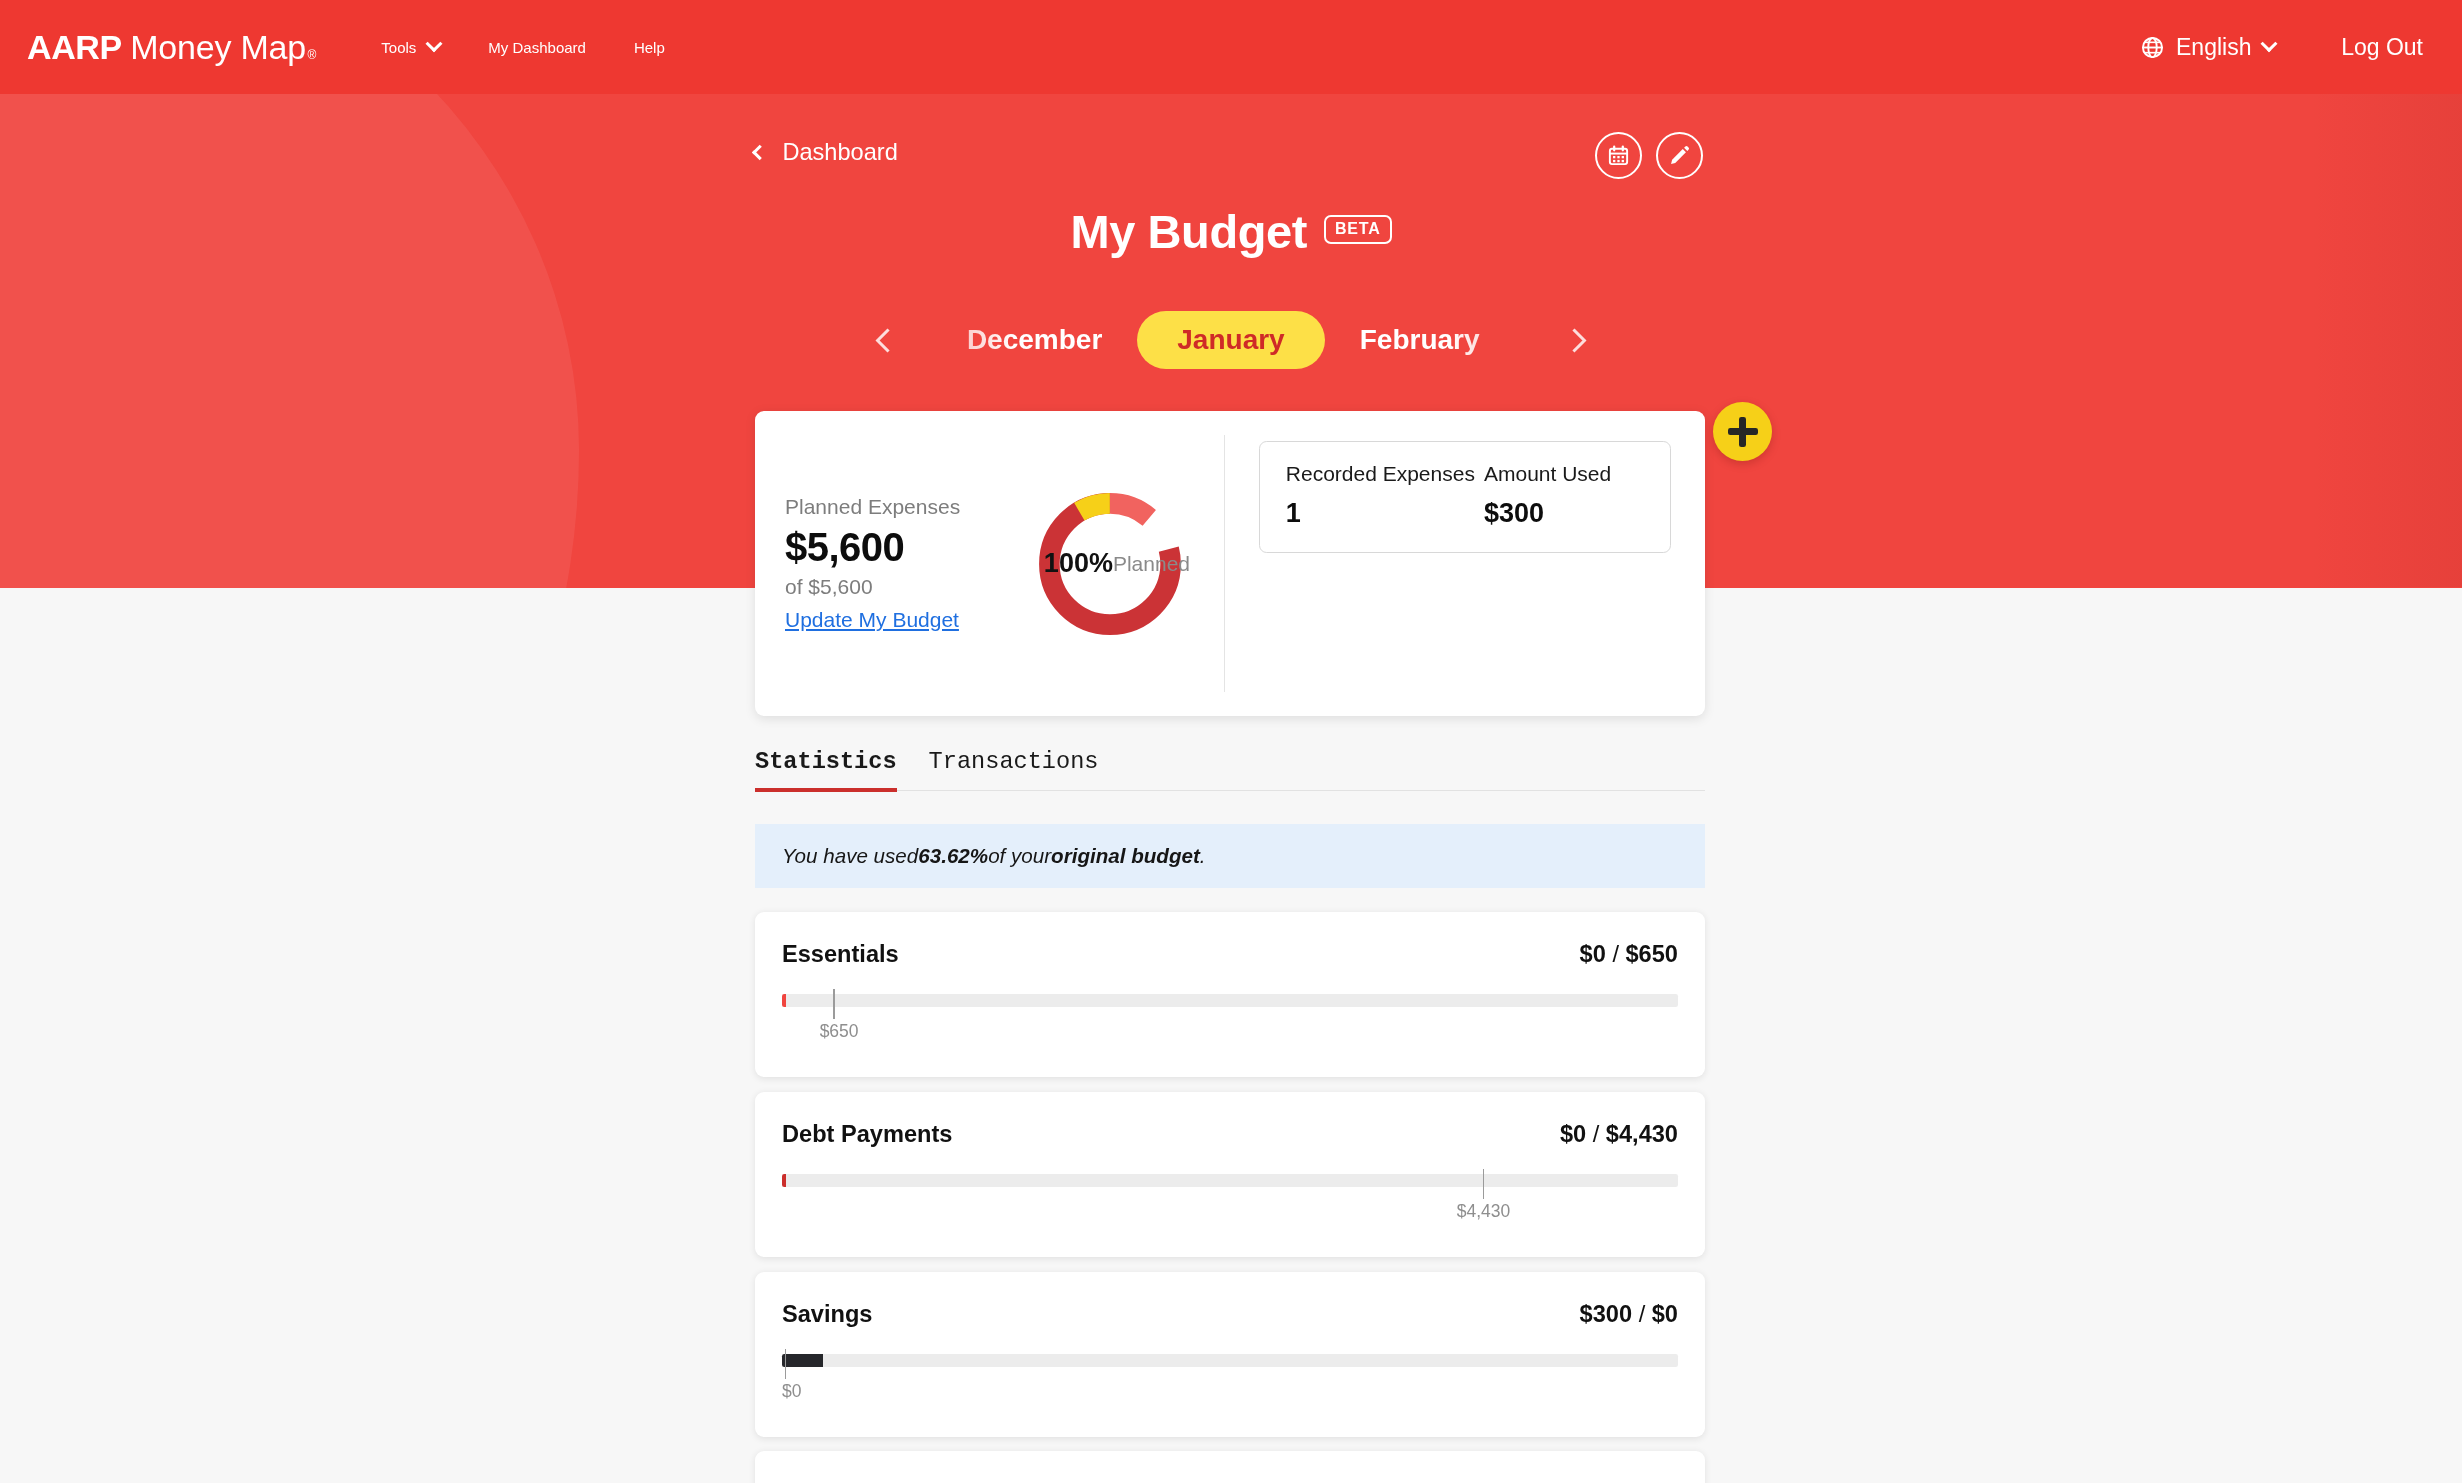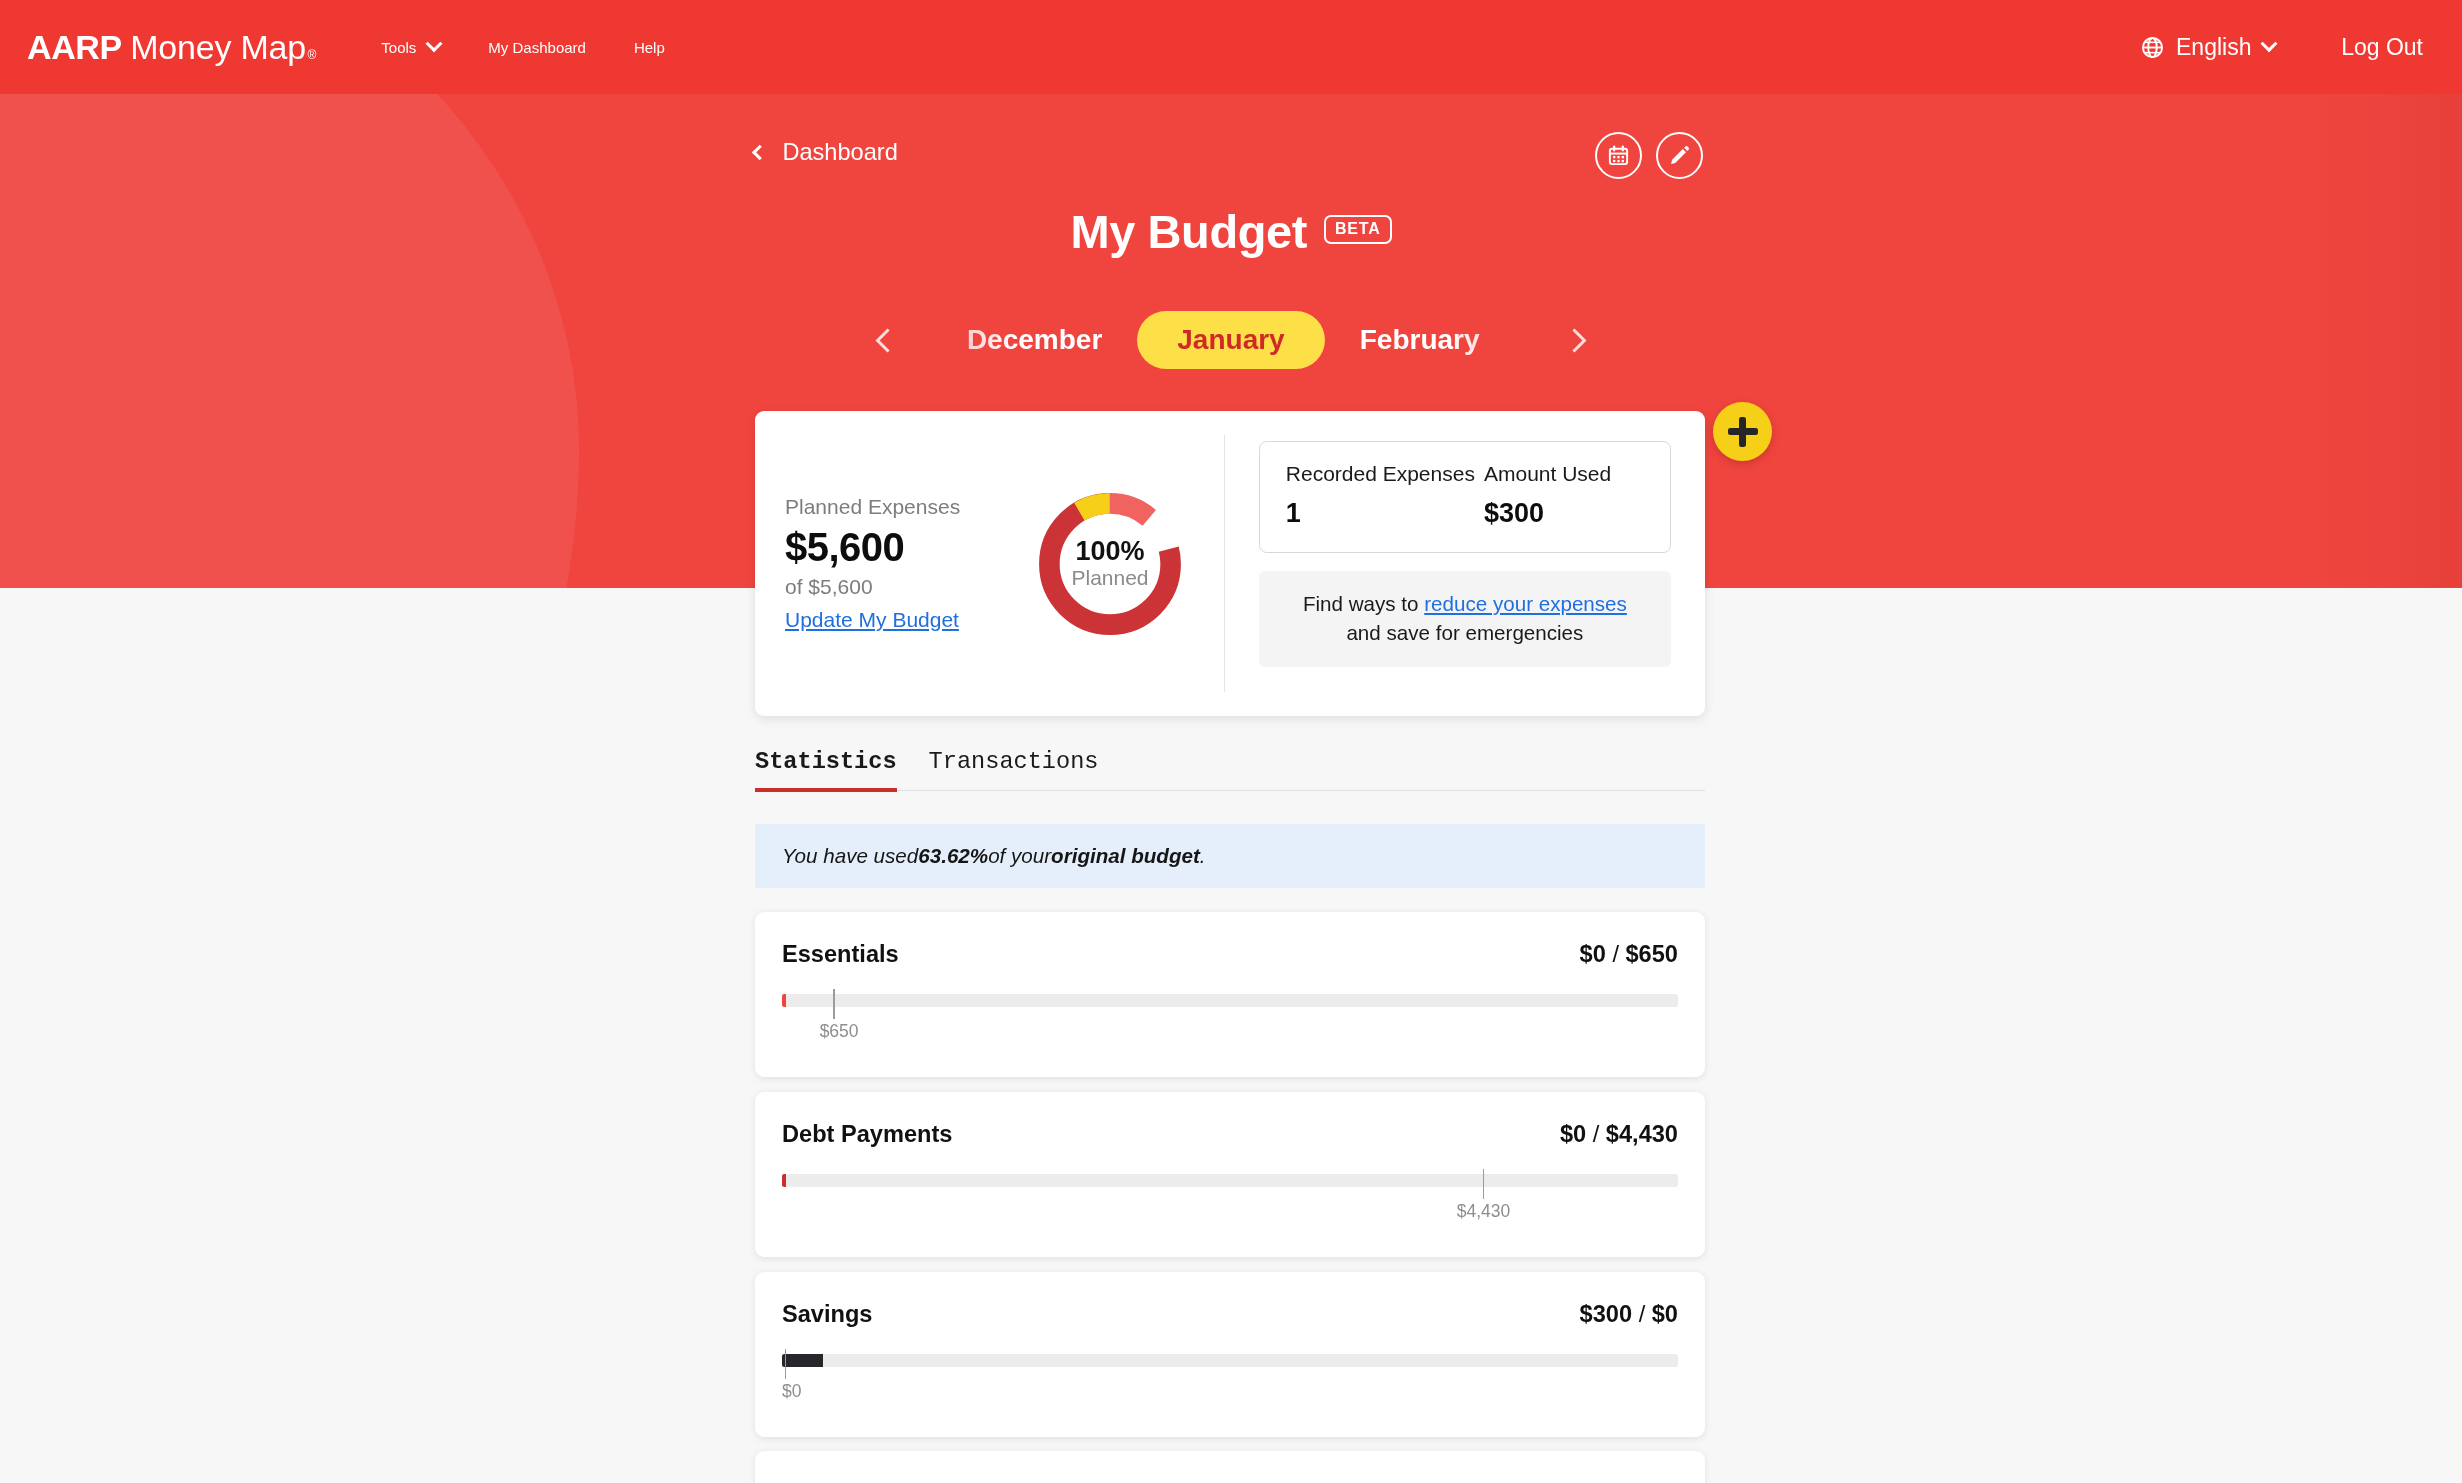--- a/index.html
+++ b/index.html
@@ -256,23 +256,23 @@
     text-decoration: underline;
     margin-top: 9px;
     display: inline-block;
     cursor: pointer;
   }
   .donut-wrap { position: relative; width: 160px; height: 160px; margin-left: 17px; }
   .donut-center {
     position: absolute;
     inset: 0;
     display: flex;
-    flex-direction: column;
-    align-items: center;
-    justify-content: center;
+    flex-direction: row;
+    align-items: center;
+    justify-content: flex-end;
   }
   .donut-pct { font-size: 27px; font-weight: 700; color: #111; line-height: 1.05; }
   .donut-sub { font-size: 21px; color: #8a8a8a; }
 
   .sum-divider { width: 0.8px; background: #e4e4e4; margin: 24px 0; }
 
   .sum-right {
     flex: 1;
     padding: 30px 34px 0 34px;
   }
@@ -537,24 +537,20 @@
       <div class="stats-box">
         <div class="stat-col">
           <div class="stat-head">Recorded Expenses</div>
           <div class="stat-val">1</div>
         </div>
         <div class="stat-col">
           <div class="stat-head">Amount Used</div>
           <div class="stat-val">$300</div>
         </div>
       </div>
-      <div class="tip-box">
-        <span>Find ways to </span><a class="link-blue" style="font-size:20.6px;margin:0;">reduce your expenses</a><br>
-        <span>and save for emergencies</span>
-      </div>
     </div>
   </div>
 
   <div class="fab"></div>
 
   <div class="tabs">
     <div class="tab active">Statistics</div>
     <div class="tab">Transactions</div>
   </div>
 

